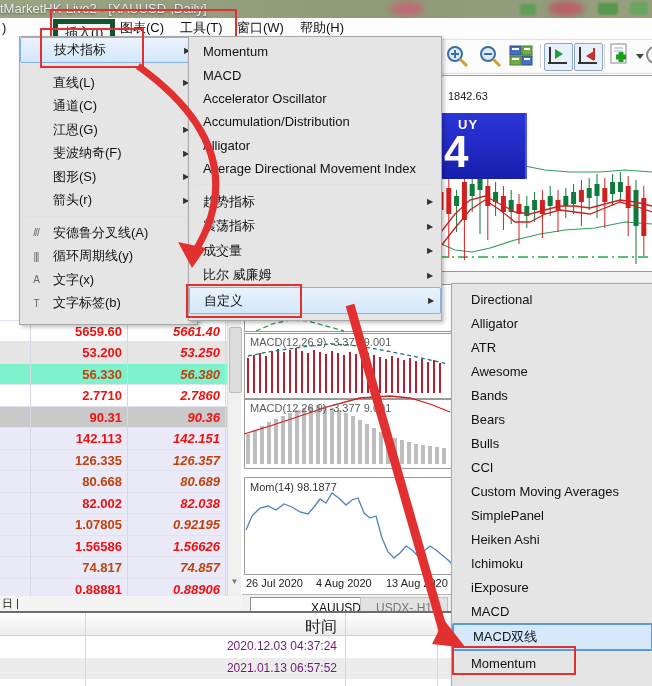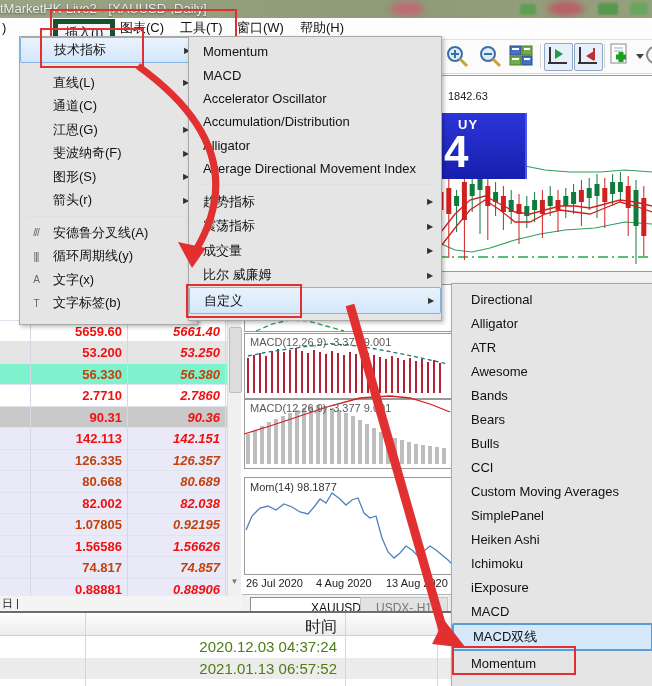--- a/index.html
+++ b/index.html
@@ -43,21 +43,21 @@
   .xl{position:absolute;top:2px;white-space:nowrap;}
   
   #tabbar{left:242px;top:594px;width:210px;height:24px;background:#f1f1f1;border-top:1px solid #b5b5b5;}
   .tab{position:absolute;top:2px;height:20px;line-height:20px;text-align:center;font-size:12px;}
   .tab-active{left:8px;width:108px;background:#fff;border:1px solid #8f8f8f;border-bottom:none;color:#111;padding-left:48px;}
   .tab-idle{left:118px;width:86px;background:#e2e2e2;border:1px solid #c2c2c2;border-bottom:none;color:#777;}
   
   #terminal{left:0;top:611px;width:652px;height:75px;background:#fff;border-top:2px solid #6d6d6d;}
   #t-head{position:absolute;left:0;top:1px;width:652px;height:21px;background:linear-gradient(#fdfdfd,#ececec);border-bottom:1px solid #cfcfcf;}
   #t-head .th{position:absolute;top:3px;font-size:16px;color:#222;}
-  .t-row{position:absolute;left:0;width:652px;height:21px;line-height:21px;font-size:15px;color:#4d7c0f;}
+  .t-row{position:absolute;left:0;width:652px;height:21px;line-height:21px;font-size:12px;color:#701a75;}
   .t-row .tv{position:absolute;left:85px;width:252px;text-align:right;}
   .t-col{position:absolute;top:0;bottom:0;width:1px;background:#d6d6d6;}
   
   .popup{position:absolute;background:#e5e5e5;border:1px solid #a8a8a8;box-shadow:2px 2px 4px rgba(0,0,0,.25);}
   .m-item{position:relative;display:flex;align-items:center;font-size:13px;color:#111;}
   .m-hl{background:linear-gradient(#eaf3fd,#d3e7fa);border:1px solid #84b3e4;border-radius:2px;}
   .m-arr{position:absolute;font-size:8px;color:#333;}
   .m-sep{height:1px;background:#e0e0e0;margin:4px 6px;}
   .m-gap{height:8px;}
   .m-ico{position:absolute;left:6px;width:20px;text-align:center;color:#666;font-size:10px;letter-spacing:-1px;}

